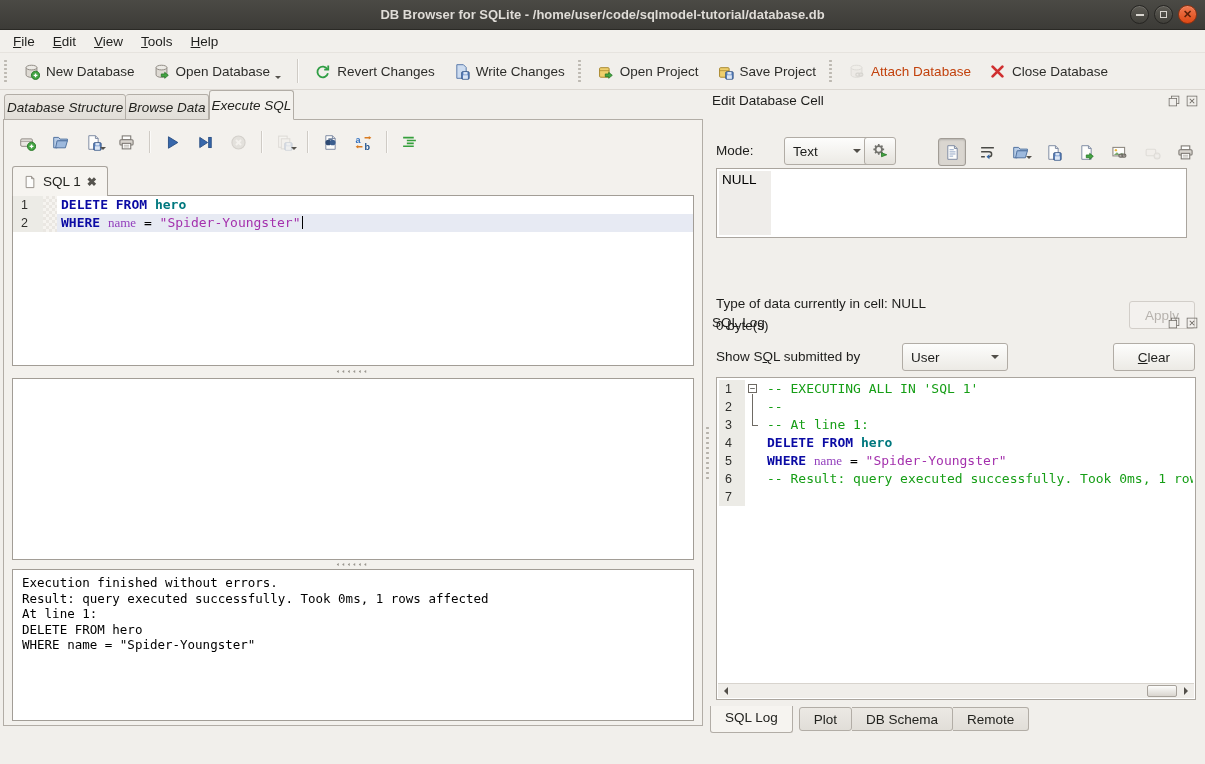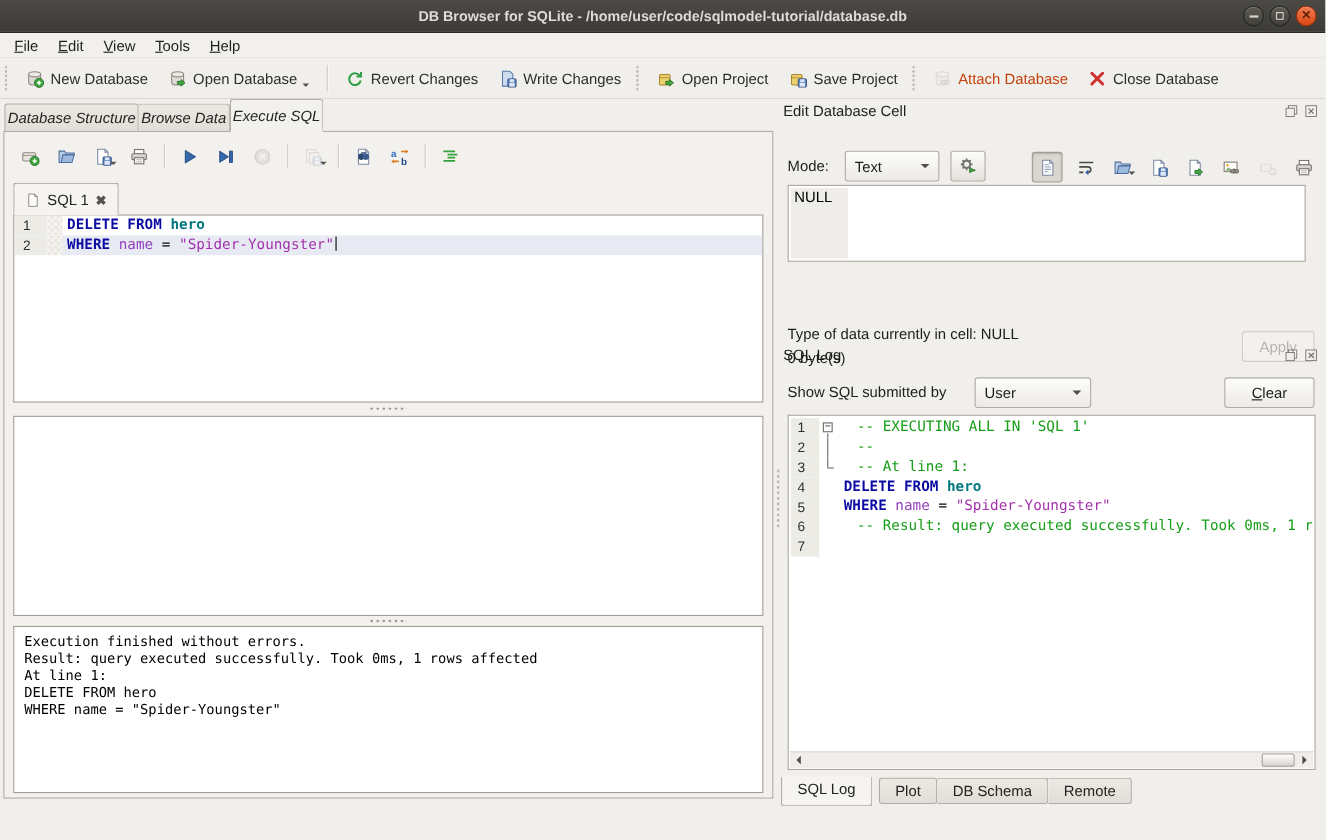--- a/index.html
+++ b/index.html
@@ -93,38 +93,38 @@
   .logbox .cline .fold { flex-basis:18px; background:#fff; }
   .cline .codeln { flex:1; padding-left:4px; color:#000; }
   .cline.hl .codeln { background:#e7eaf3; }
   .fbox { position:absolute; left:3px; top:4px; width:9px; height:9px; background:#fff; border:1px solid #6e6a64;
     font-size:9px; line-height:7px; text-align:center; color:#3a3a36; font-family:"DejaVu Sans Mono",monospace; }
   .fl { position:absolute; left:7px; width:1px; background:#6e6a64; }
   .flb { top:14px; bottom:0; } .flfull { top:0; bottom:0; } .flt { top:0; height:9px; }
   .fstub { position:absolute; left:7px; top:9px; width:6px; height:1px; background:#6e6a64; }
   .tk-kw { color:var(--keyword); font-weight:bold; }
   .tk-tbl { color:var(--table); font-weight:bold; }
-  .tk-id { color:var(--identifier); }
+  .tk-id { color:var(--identifier);font-family:Liberation Serif, serif; }
   .tk-str { color:var(--string); }
-  .tk-cm { color:var(--comment);margin-left:12px; }
+  .tk-cm { color:var(--comment); }
   .caret { display:inline-block; width:1.5px; height:13px; background:#000; vertical-align:-2px; margin-left:1px; }
 
   
   .dock { position:absolute; right:0; top:0; width:499px; bottom:0; }
   .dock-handle { position:absolute; left:0; top:336px; width:4px; height:56px;
     background-image:radial-gradient(circle at 1.5px 2px, #b5b1aa 1.1px, transparent 1.3px); background-size:4px 5px; }
   .dtitle { position:absolute; left:6px; right:6px; height:20px; font-size:13.5px; color:#1d1d1b; }
   .dtitle.t1 { top:3px; } .dtitle.t2 { top:225px; }
   .dbtns { position:absolute; right:0; top:1px; display:flex; gap:4px; }
   .dbtn { width:14px; height:14px; display:flex; align-items:center; justify-content:center; padding:0;
     background:transparent; border:none; }
 
   .lbl { font-size:13.5px; color:#1d1d1b; }
   .combo { height:28px; background:linear-gradient(#fdfdfc,#eceae5); border:1px solid #b1aca5;
-    border-radius:3px; display:flex; align-items:center; font-size:13.5px; color:#1d1d1b; padding-left:8px; }
+    border-radius:3px; display:flex; align-items:center; font-size:13.5px; color:#1d1d1b; padding-left:8px;margin-left:16px; }
   .combo .sp { flex:1; }
   .combo .carrow { width:0; height:0; border:4px solid transparent; border-top-color:#514e49; margin:4px 8px 0 6px; }
   .btn { height:28px; background:linear-gradient(#fdfdfc,#eceae5); border:1px solid #b1aca5;
     border-radius:3px; font-family:inherit; font-size:13.5px; color:#1d1d1b; }
   .btn.disabled { background:#f3f1ee; border-color:#d2cec9; color:#b7b3ae; }
 
   .moderow { position:absolute; left:10px; right:6px; top:47px; height:30px; }
   .combo.mode { position:absolute; left:52px; top:0; width:86px; }
   .gearbtn { position:absolute; left:148px; top:0; width:32px; height:28px;
     background:linear-gradient(#fdfdfc,#e4e1db); border:1px solid #b1aca5; border-radius:3px; padding:2px; }

